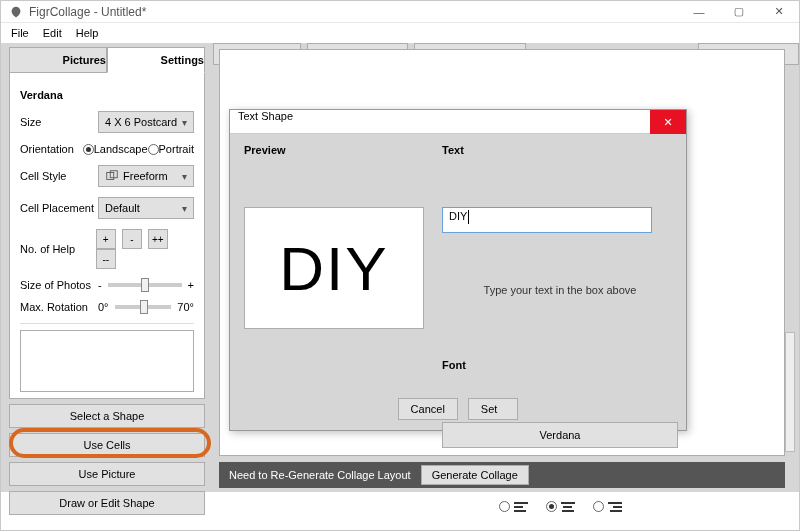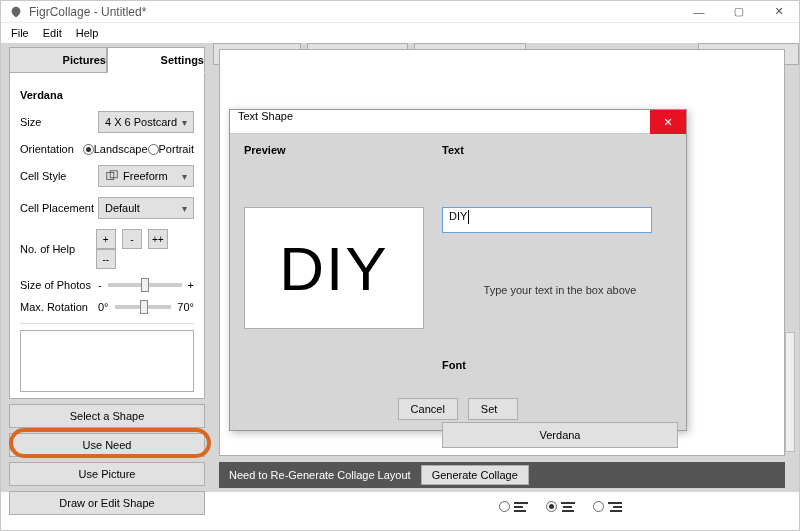--- a/index.html
+++ b/index.html
@@ -156,21 +156,21 @@
           </div>
         <span>70°</span>
       </div>
 
       <div style="height:1px;background:#ddd;margin:6px 0"></div>
 
       <div class="shape-prev"></div>
     </div>
 
     <div class="wide-btn">Select a Shape</div>
-    <div class="wide-btn">Use Need</div>
+    <div class="wide-btn">Use Cells</div>
     <div class="wide-btn">Use Picture</div>
     <div class="wide-btn">Draw or Edit Shape</div>
   </div>
 
   <div class="canvas-area">
     <div class="toolbar-row" style="padding:0 0 6px 0;background:transparent">
       <span class="btn">Add Pictures</span>
       <span class="btn">Select a Shape</span>
       <span class="btn">Generate Collage</span>
       <span style="flex:1"></span>

